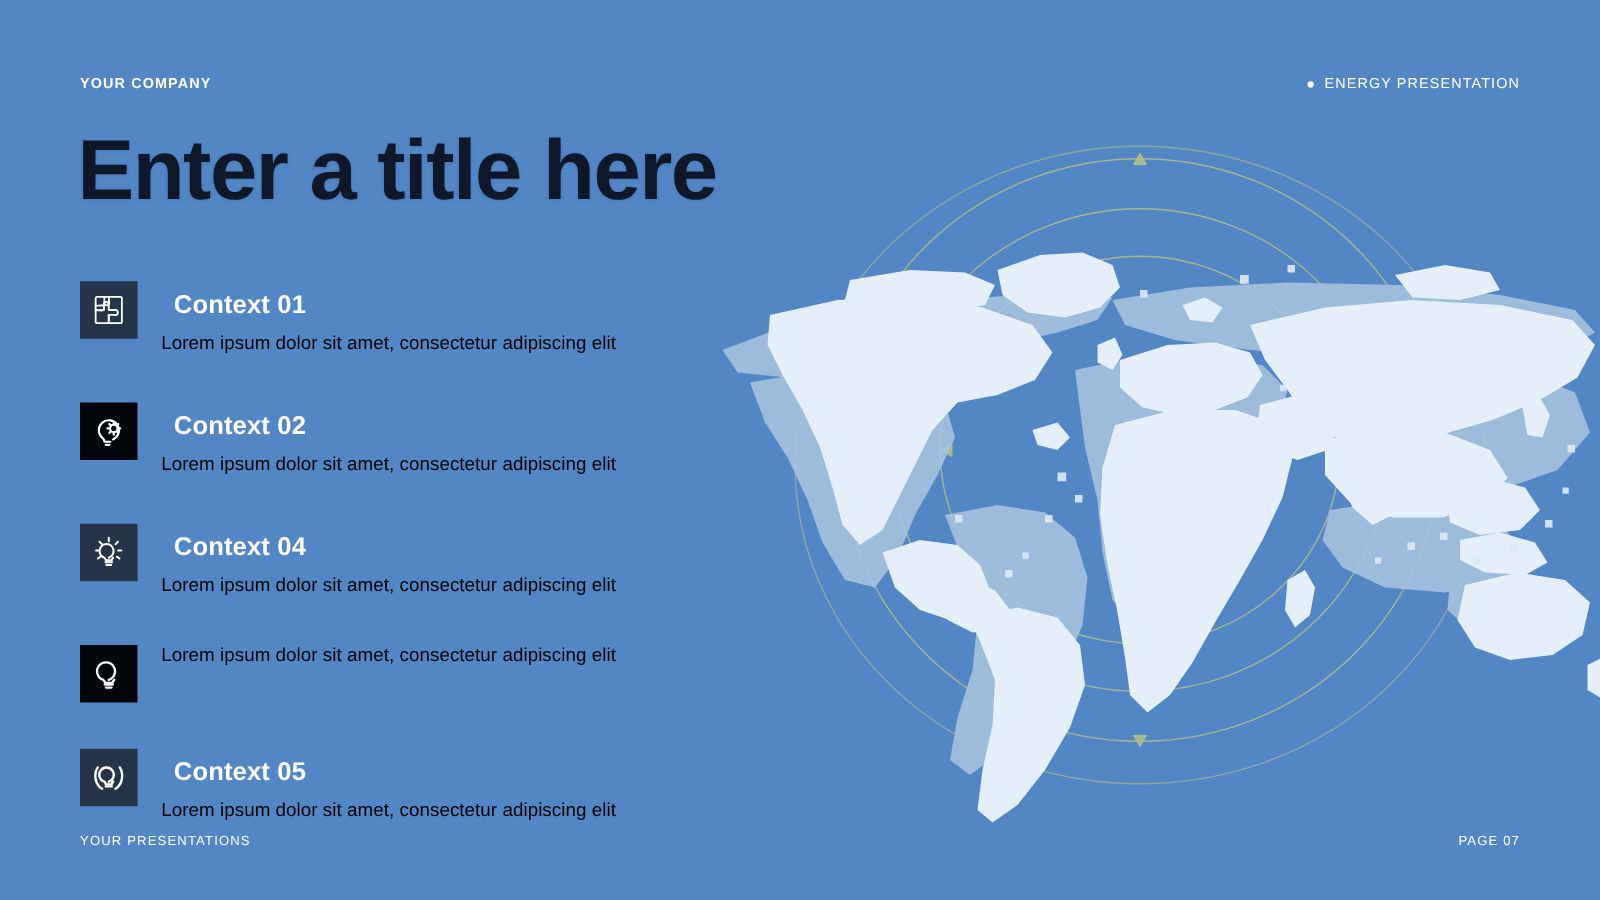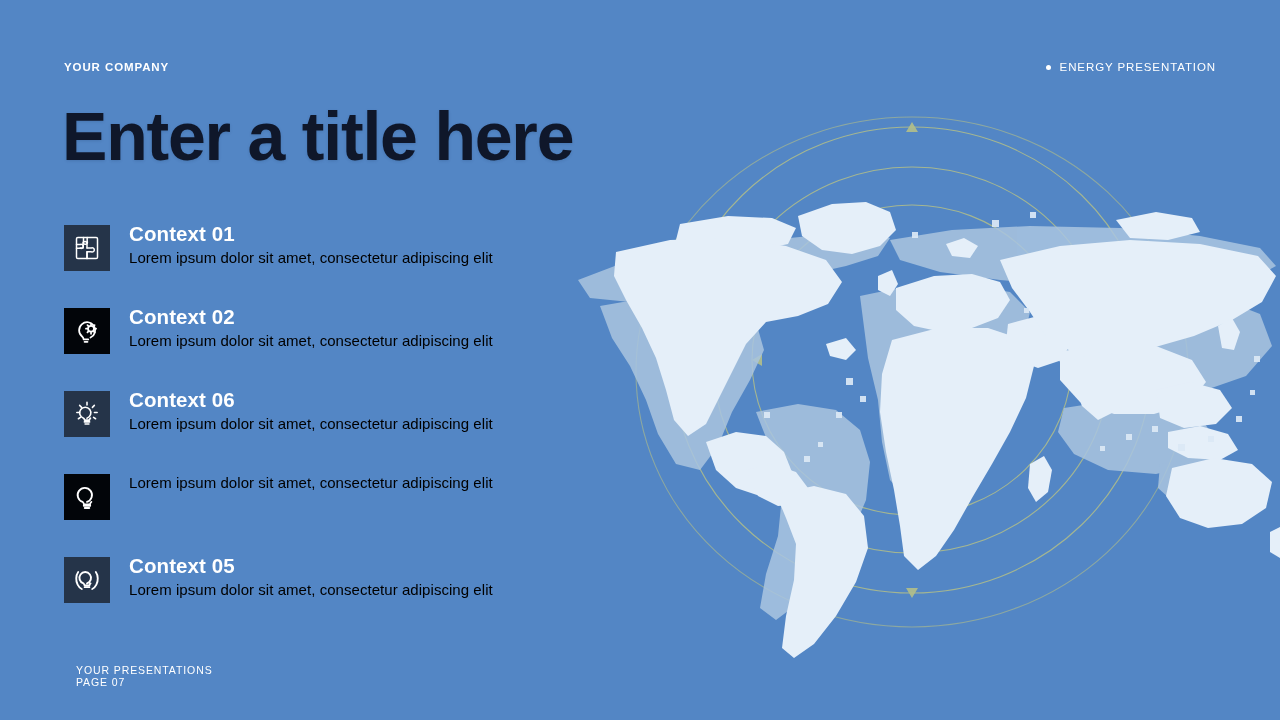--- a/index.html
+++ b/index.html
@@ -106,47 +106,47 @@
     display: flex;
     align-items: center;
     justify-content: center;
   }
   .ctx-icon.tone-navy  { background: #253449; }
   .ctx-icon.tone-black { background: #020509; }
   .ctx-icon svg { display: block; }
 
   .ctx-text { padding-top: 0; }
   .ctx-title {
-    margin: 0;
+    margin: 10px;
     font-size: 20.5px;
     font-weight: 700;
     color: #ffffff;
     letter-spacing: 0.1px;
     line-height: 1.18;
   }
   .ctx-desc {
     margin: 3px 12px 0 0;
     font-size: 15px;
     font-weight: 400;
     color: #000000;
     letter-spacing: 0.05px;
     line-height: 1.25;
     white-space: nowrap;
   }
 
   
   .bottom-bar {
     position: absolute;
-    left: 12px; right: 0;
+    left: 0; right: 0;
     bottom: 38px;
     height: 18px;
     padding: 0 64px;
     display: flex;
+    align-items: center;
     justify-content: space-between;
-    flex-direction: column;
   }
   .footer-left, .footer-right {
     font-size: 10.5px;
     letter-spacing: 0.9px;
     color: #ffffff;
     font-weight: 400;
   }
 </style>
 </head>
 <body>
@@ -318,21 +318,21 @@
       <div class="ctx-icon tone-navy">
         <svg width="28" height="28" viewBox="0 0 32 32" fill="none" stroke="#ffffff" stroke-width="1.8" stroke-linejoin="round" stroke-linecap="round">
           <path d="M16 20.8 a6.4 6.4 0 1 0 -4 0 c0.8 0.7 1.1 1.3 1.2 2.2 h5.6 c0.1 -0.9 0.4 -1.5 1.2 -2.2"></path>
           <path d="M13 25 h6"></path>
           <path d="M13.8 27.4 h4.4"></path>
           <path d="M16 2.6 v3.1 M7.6 6.2 l2.2 2.2 M24.4 6.2 l-2.2 2.2 M4.4 14.2 h3.1 M24.5 14.2 h3.1
                    M6.2 21.4 l2.3 -1.5 M25.8 21.4 l-2.3 -1.5"></path>
         </svg>
       </div>
       <div class="ctx-text">
-        <p class="ctx-title">Context 06</p>
+        <p class="ctx-title">Context 04</p>
         <p class="ctx-desc">Lorem ipsum dolor sit amet, consectetur adipiscing elit</p>
       </div>
     </div>
 
     <div class="context-item">
       <div class="ctx-icon tone-black">
         <svg width="28" height="28" viewBox="0 0 32 32" fill="none" stroke="#ffffff" stroke-width="2.1" stroke-linejoin="round" stroke-linecap="round">
           <path d="M16 21.6 a8.2 8.2 0 1 0 -5 0 c1 0.9 1.4 1.7 1.5 2.8 h7 c0.1 -1.1 0.5 -1.9 1.5 -2.8"></path>
           <path d="M12.3 26 h7.4"></path>
           <path d="M13.4 28.6 h5.2"></path>

